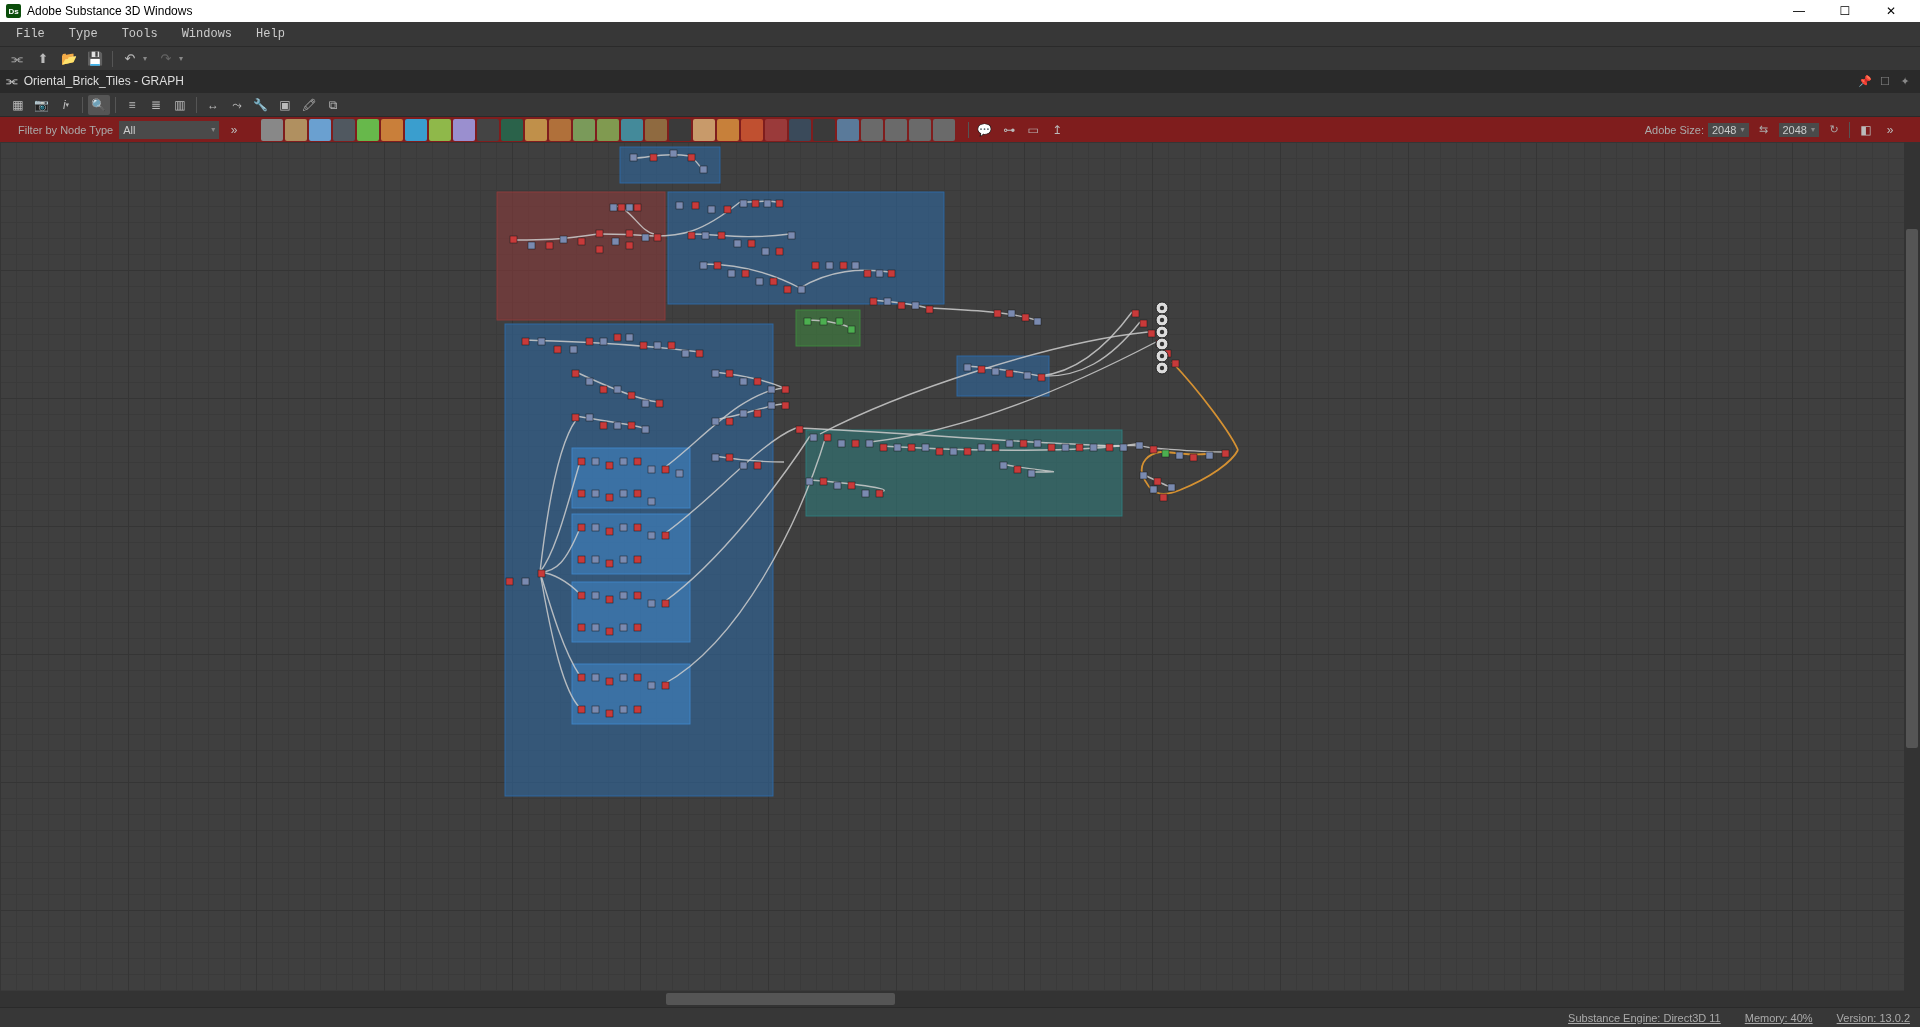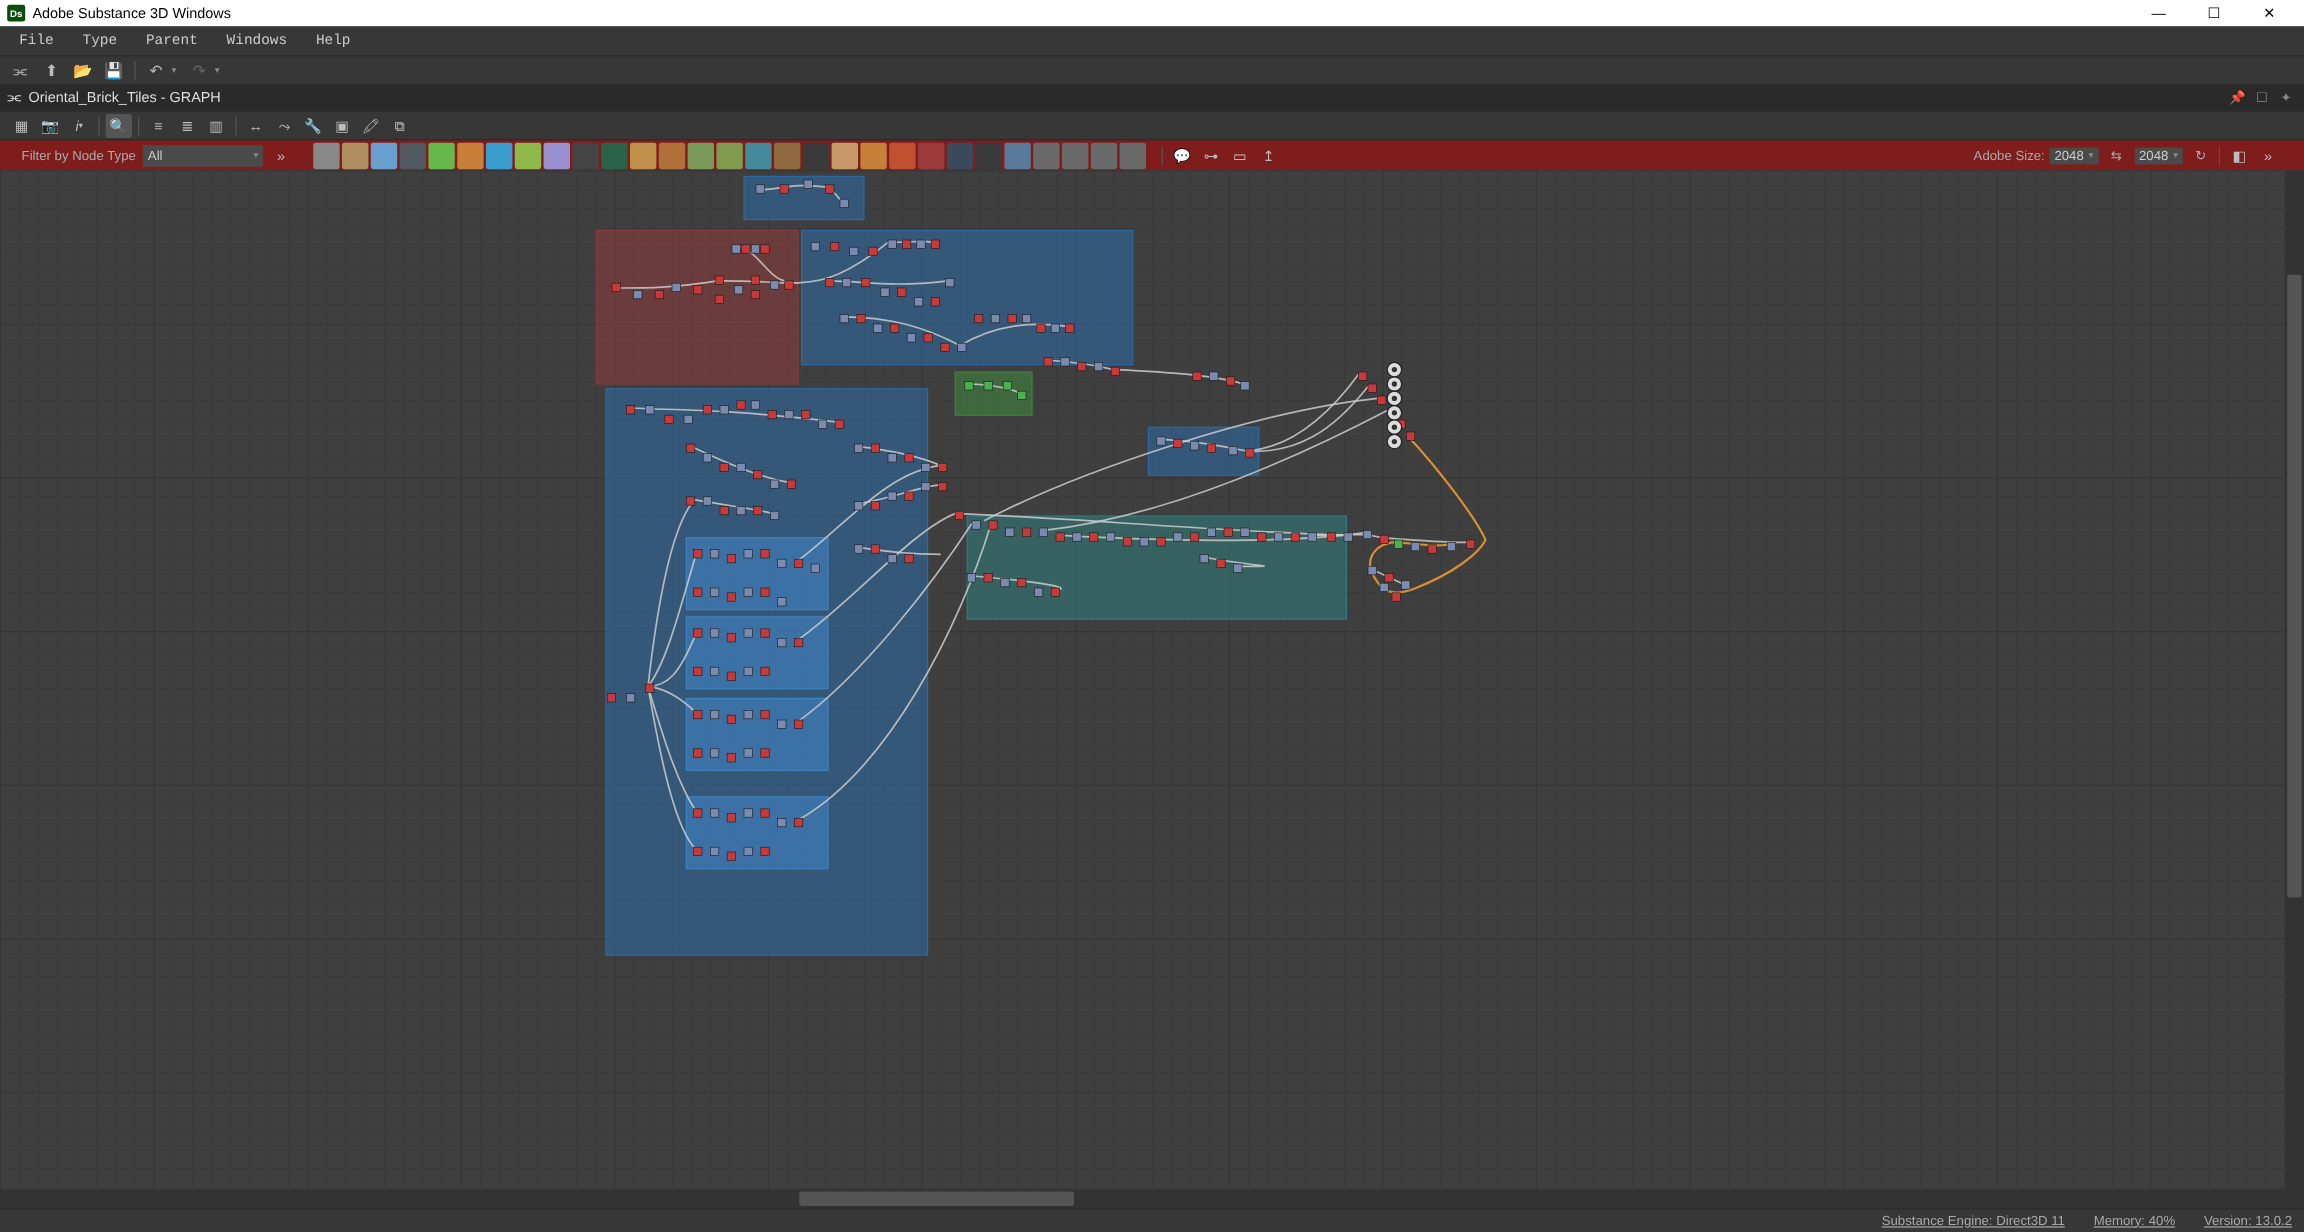--- a/index.html
+++ b/index.html
@@ -78,21 +78,21 @@
   <div class="title">Adobe Substance 3D Windows</div>
   <div class="spacer"></div>
   <div class="winbtn">—</div>
   <div class="winbtn">☐</div>
   <div class="winbtn">✕</div>
 </div>
 
 <div class="menubar" id="menubar">
     <div class="menuitem">File</div>
     <div class="menuitem">Type</div>
-    <div class="menuitem">Parent</div>
+    <div class="menuitem">Tools</div>
     <div class="menuitem">Windows</div>
     <div class="menuitem">Help</div>
   </div>
 
 <div class="maintoolbar">
   <div class="tbtn">⫘</div>
   <div class="tbtn">⬆</div>
   <div class="tbtn">📂</div>
   <div class="tbtn">💾</div>
   <div class="tsep"></div>

